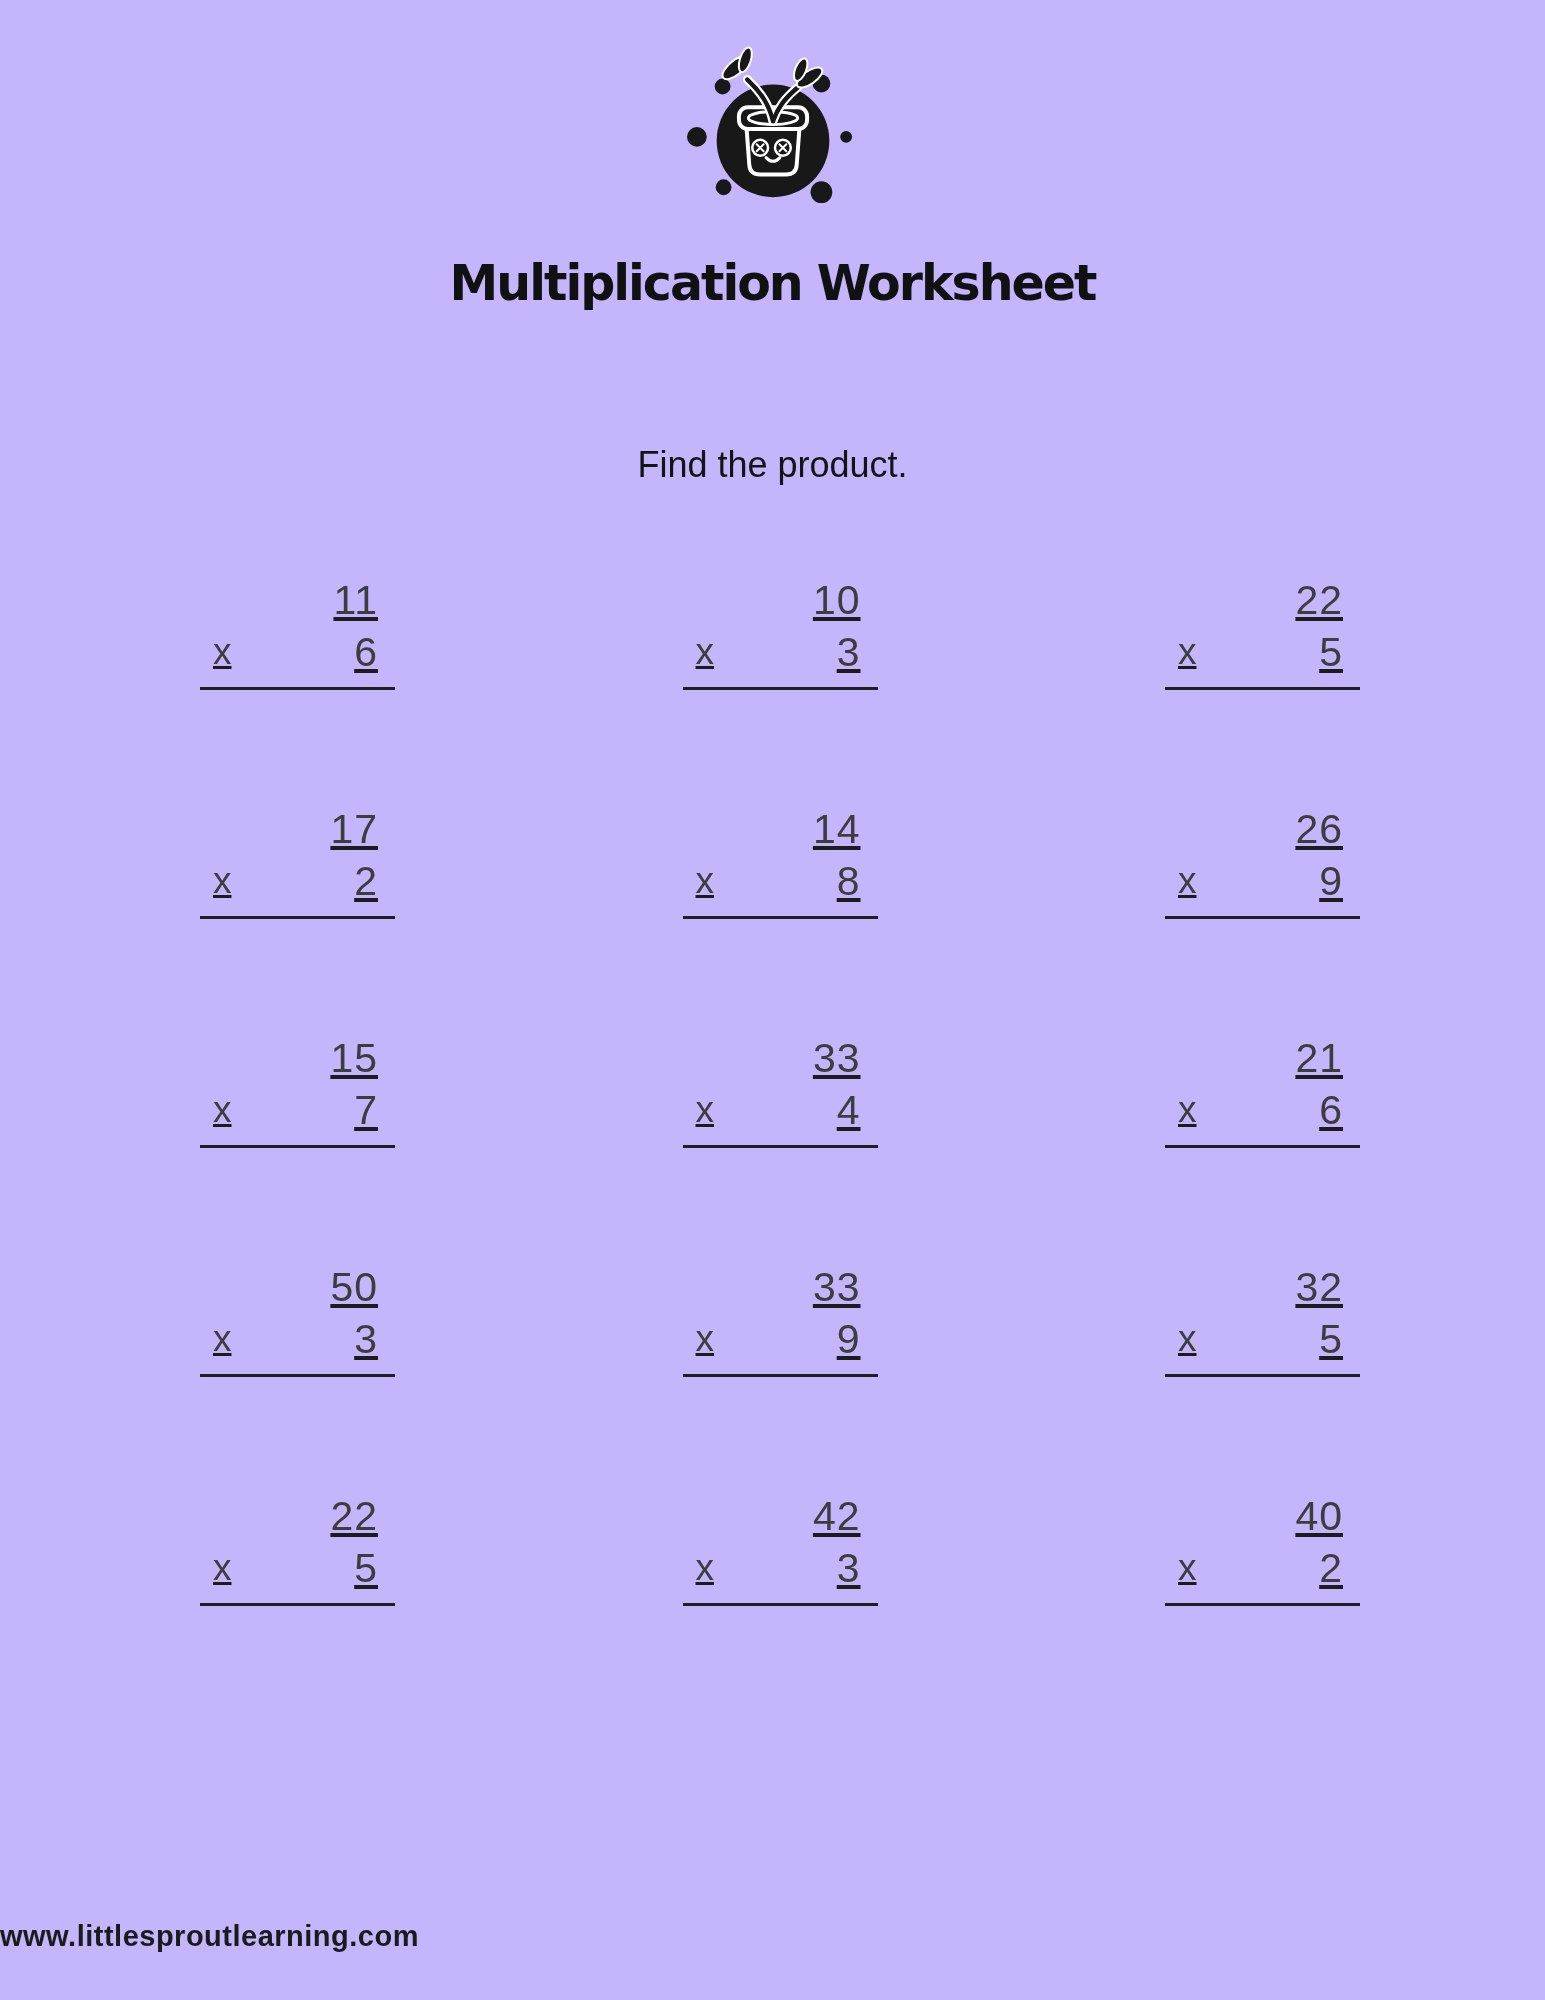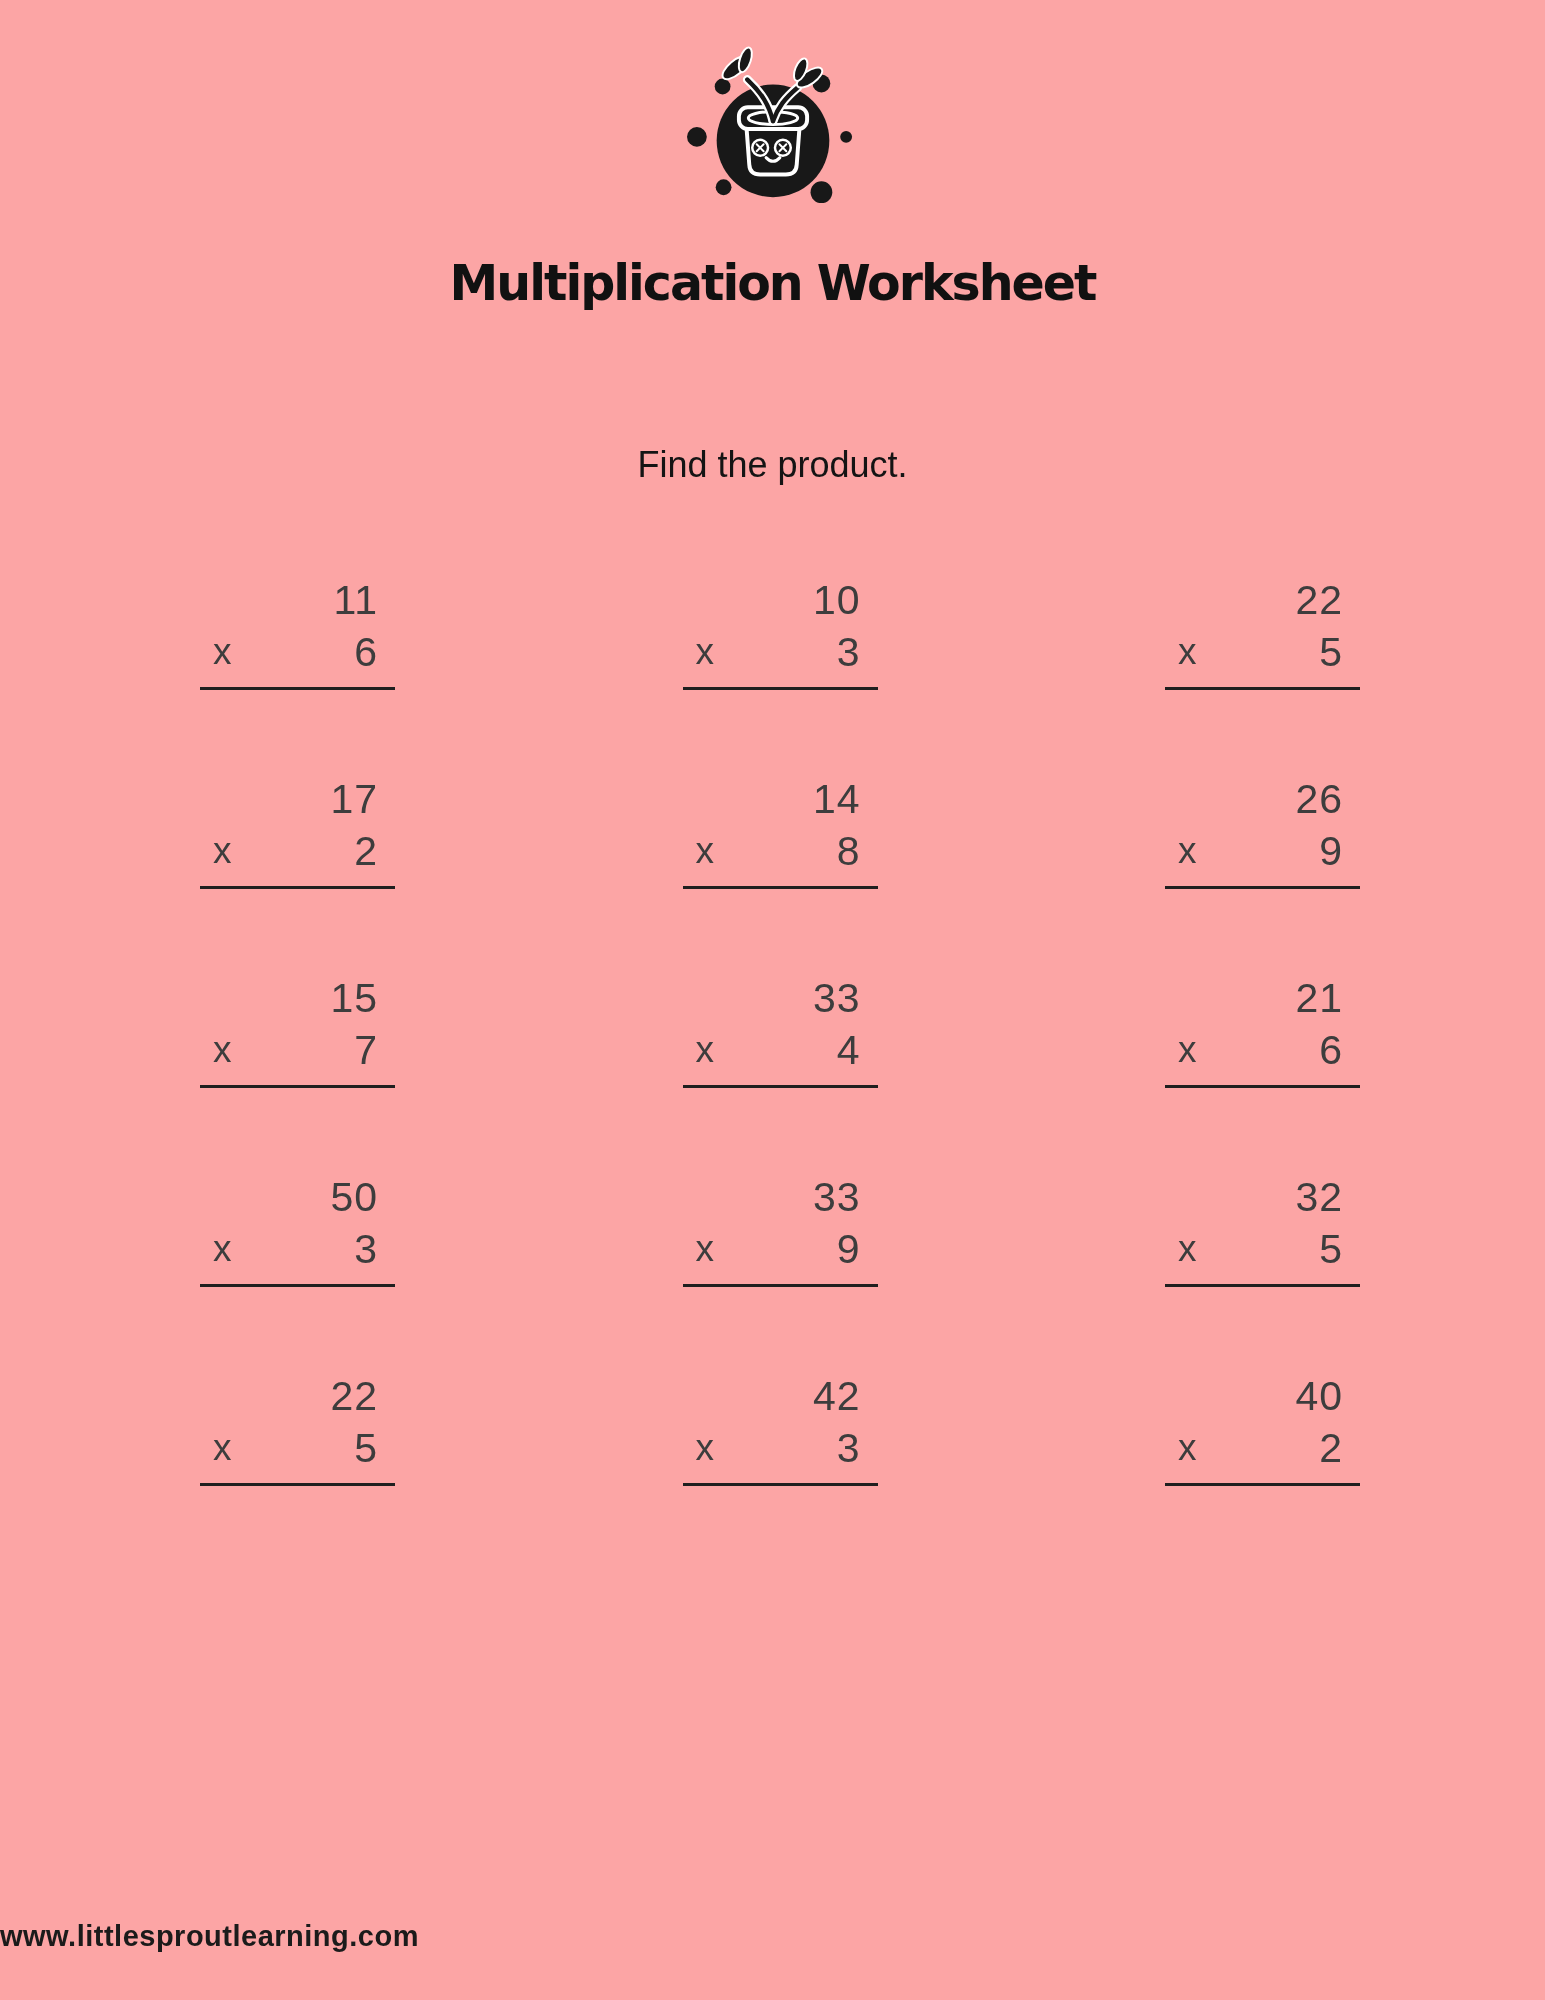--- a/index.html
+++ b/index.html
@@ -1,21 +1,21 @@
 <!DOCTYPE html>
 <html><head>
 <meta charset="utf-8">
 <style>
   * { margin:0; padding:0; box-sizing:border-box; }
   html,body { background:#ffffff; }
   .page {
     position:relative;
     width:1545px; height:2000px;
     margin:0 auto;
-    background:#fca5a5;
+    background:#c4b5fd;
     font-family:"Liberation Sans", sans-serif;
     color:#1c1c1c;
     overflow:hidden;
   }
   .logo {
     position:absolute; top:42px; left:50%;
     transform:translateX(-50%);
     width:182px; height:168px;
   }
   .title {
@@ -33,21 +33,22 @@
     font-size:36px; line-height:42px;
     font-weight:400;
     color:#141414;
   }
   .problems-grid {
     position:absolute; left:200px; top:577px;
     width:1160px;
     display:grid;
     grid-template-columns:repeat(3,195px);
     justify-content:space-between;
-    row-gap:86px;
+    row-gap:116px;
+    text-decoration:underline;
   }
   .problem {
     border-bottom:3px solid #1f1f1f;
     padding-bottom:12px;
   }
   .p-top {
     font-size:41px; line-height:46px;
     text-align:right; padding-right:17px;
     font-weight:300; color:#3d3d3d;
     letter-spacing:1px;

